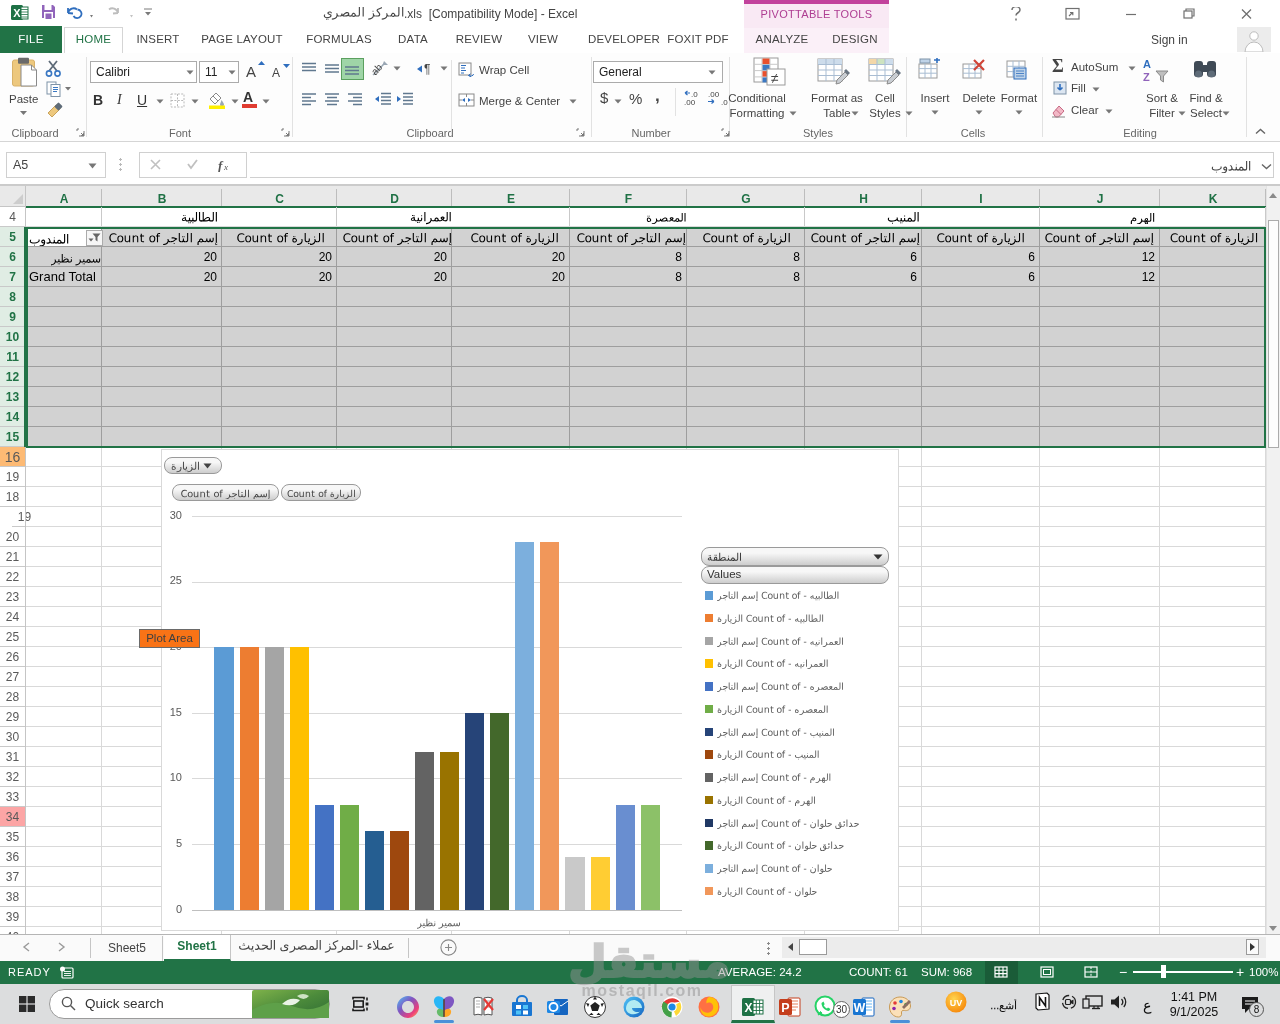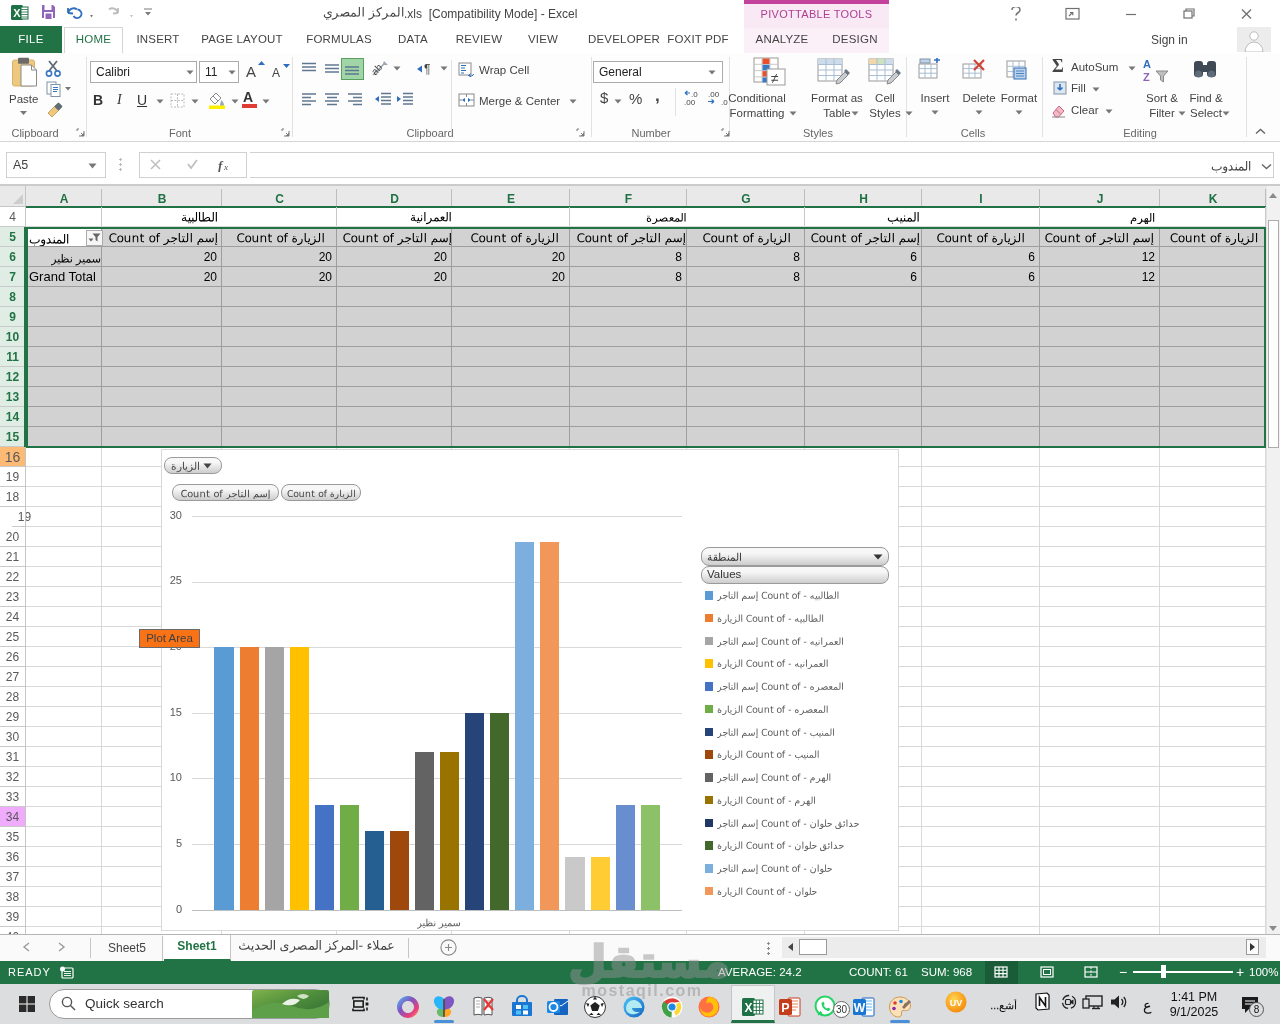--- a/index.html
+++ b/index.html
@@ -439,21 +439,21 @@
 <div class="ab" style="left:0;top:421px;width:25px;height:20px;background:#fff;border-bottom:1px solid #C9C9C9;color:#595959;font-size:12px;text-align:center;line-height:20px;">24</div>
 <div class="ab" style="left:0;top:441px;width:25px;height:20px;background:#fff;border-bottom:1px solid #C9C9C9;color:#595959;font-size:12px;text-align:center;line-height:20px;">25</div>
 <div class="ab" style="left:0;top:461px;width:25px;height:20px;background:#fff;border-bottom:1px solid #C9C9C9;color:#595959;font-size:12px;text-align:center;line-height:20px;">26</div>
 <div class="ab" style="left:0;top:481px;width:25px;height:20px;background:#fff;border-bottom:1px solid #C9C9C9;color:#595959;font-size:12px;text-align:center;line-height:20px;">27</div>
 <div class="ab" style="left:0;top:501px;width:25px;height:20px;background:#fff;border-bottom:1px solid #C9C9C9;color:#595959;font-size:12px;text-align:center;line-height:20px;">28</div>
 <div class="ab" style="left:0;top:521px;width:25px;height:20px;background:#fff;border-bottom:1px solid #C9C9C9;color:#595959;font-size:12px;text-align:center;line-height:20px;">29</div>
 <div class="ab" style="left:0;top:541px;width:25px;height:20px;background:#fff;border-bottom:1px solid #C9C9C9;color:#595959;font-size:12px;text-align:center;line-height:20px;">30</div>
 <div class="ab" style="left:0;top:561px;width:25px;height:20px;background:#fff;border-bottom:1px solid #C9C9C9;color:#595959;font-size:12px;text-align:center;line-height:20px;">31</div>
 <div class="ab" style="left:0;top:581px;width:25px;height:20px;background:#fff;border-bottom:1px solid #C9C9C9;color:#595959;font-size:12px;text-align:center;line-height:20px;">32</div>
 <div class="ab" style="left:0;top:601px;width:25px;height:20px;background:#fff;border-bottom:1px solid #C9C9C9;color:#595959;font-size:12px;text-align:center;line-height:20px;">33</div>
-<div class="ab" style="left:0;top:621px;width:25px;height:20px;background:#f0abfc;border-bottom:1px solid #C9C9C9;color:#595959;font-size:12px;text-align:center;line-height:20px;">34</div>
+<div class="ab" style="left:0;top:621px;width:25px;height:20px;background:#fca5a5;border-bottom:1px solid #C9C9C9;color:#595959;font-size:12px;text-align:center;line-height:20px;">34</div>
 <div class="ab" style="left:0;top:641px;width:25px;height:20px;background:#fff;border-bottom:1px solid #C9C9C9;color:#595959;font-size:12px;text-align:center;line-height:20px;">35</div>
 <div class="ab" style="left:0;top:661px;width:25px;height:20px;background:#fff;border-bottom:1px solid #C9C9C9;color:#595959;font-size:12px;text-align:center;line-height:20px;">36</div>
 <div class="ab" style="left:0;top:681px;width:25px;height:20px;background:#fff;border-bottom:1px solid #C9C9C9;color:#595959;font-size:12px;text-align:center;line-height:20px;">37</div>
 <div class="ab" style="left:0;top:701px;width:25px;height:20px;background:#fff;border-bottom:1px solid #C9C9C9;color:#595959;font-size:12px;text-align:center;line-height:20px;">38</div>
 <div class="ab" style="left:0;top:721px;width:25px;height:20px;background:#fff;border-bottom:1px solid #C9C9C9;color:#595959;font-size:12px;text-align:center;line-height:20px;">39</div>
 <div class="ab" style="left:0;top:741px;width:25px;height:20px;background:#fff;border-bottom:1px solid #C9C9C9;color:#595959;font-size:12px;text-align:center;line-height:20px;">40</div>
 
 <div class="ab" style="left:25px;top:21px;width:1px;height:760px;background:#C5C5C5"></div>
 <div class="ab" style="left:24px;top:41px;width:2px;height:220px;background:#217346"></div>
 <div class="ab" style="left:26px;top:41px;width:1240px;height:220px;background:#D2D2D2"></div>

